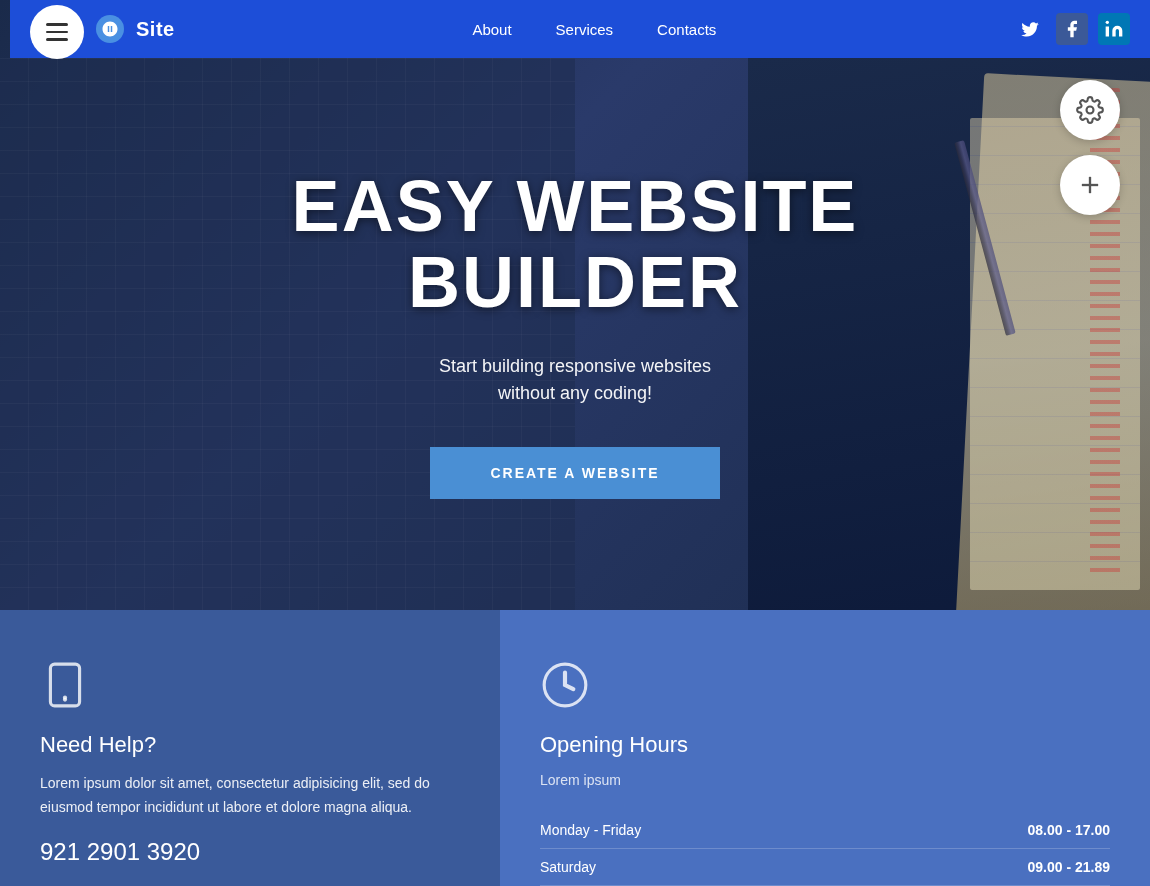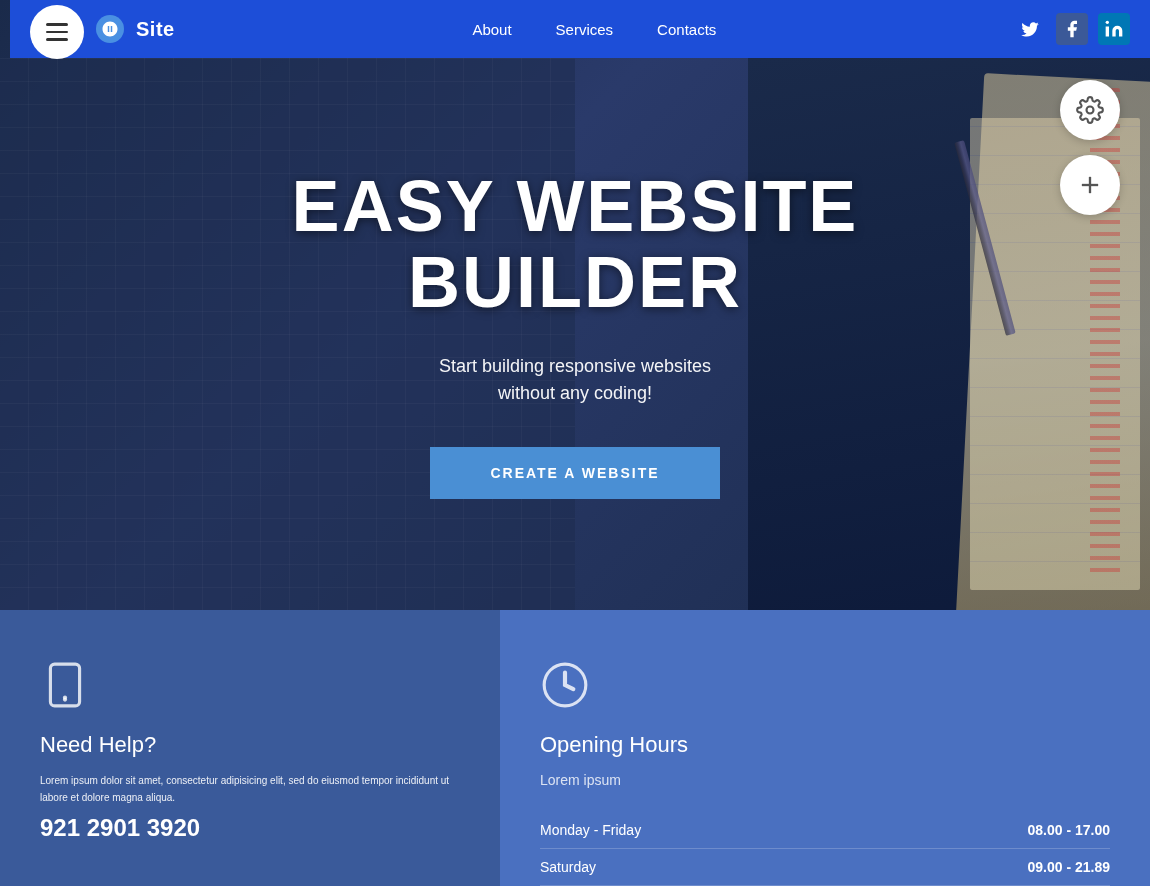--- a/index.html
+++ b/index.html
@@ -192,28 +192,28 @@
       fill: none;
       stroke: rgba(255,255,255,0.8);
       stroke-width: 1.5;
     }
     .card-title {
       font-size: 22px;
       font-weight: 400;
       margin-bottom: 14px;
     }
     .card-desc {
-      font-size: 10px;
+      font-size: 14px;
       line-height: 1.7;
-      margin-bottom: 8px;
+      margin-bottom: 18px;
       opacity: 0.9;
     }
     .card-phone {
       font-size: 24px;
-      font-weight: 700;
+      font-weight: 400;
     }
     .card-subtitle {
       font-size: 14px;
       opacity: 0.8;
       margin-bottom: 24px;
     }
     .hours-table {
       width: 100%;
       border-collapse: collapse;
     }

